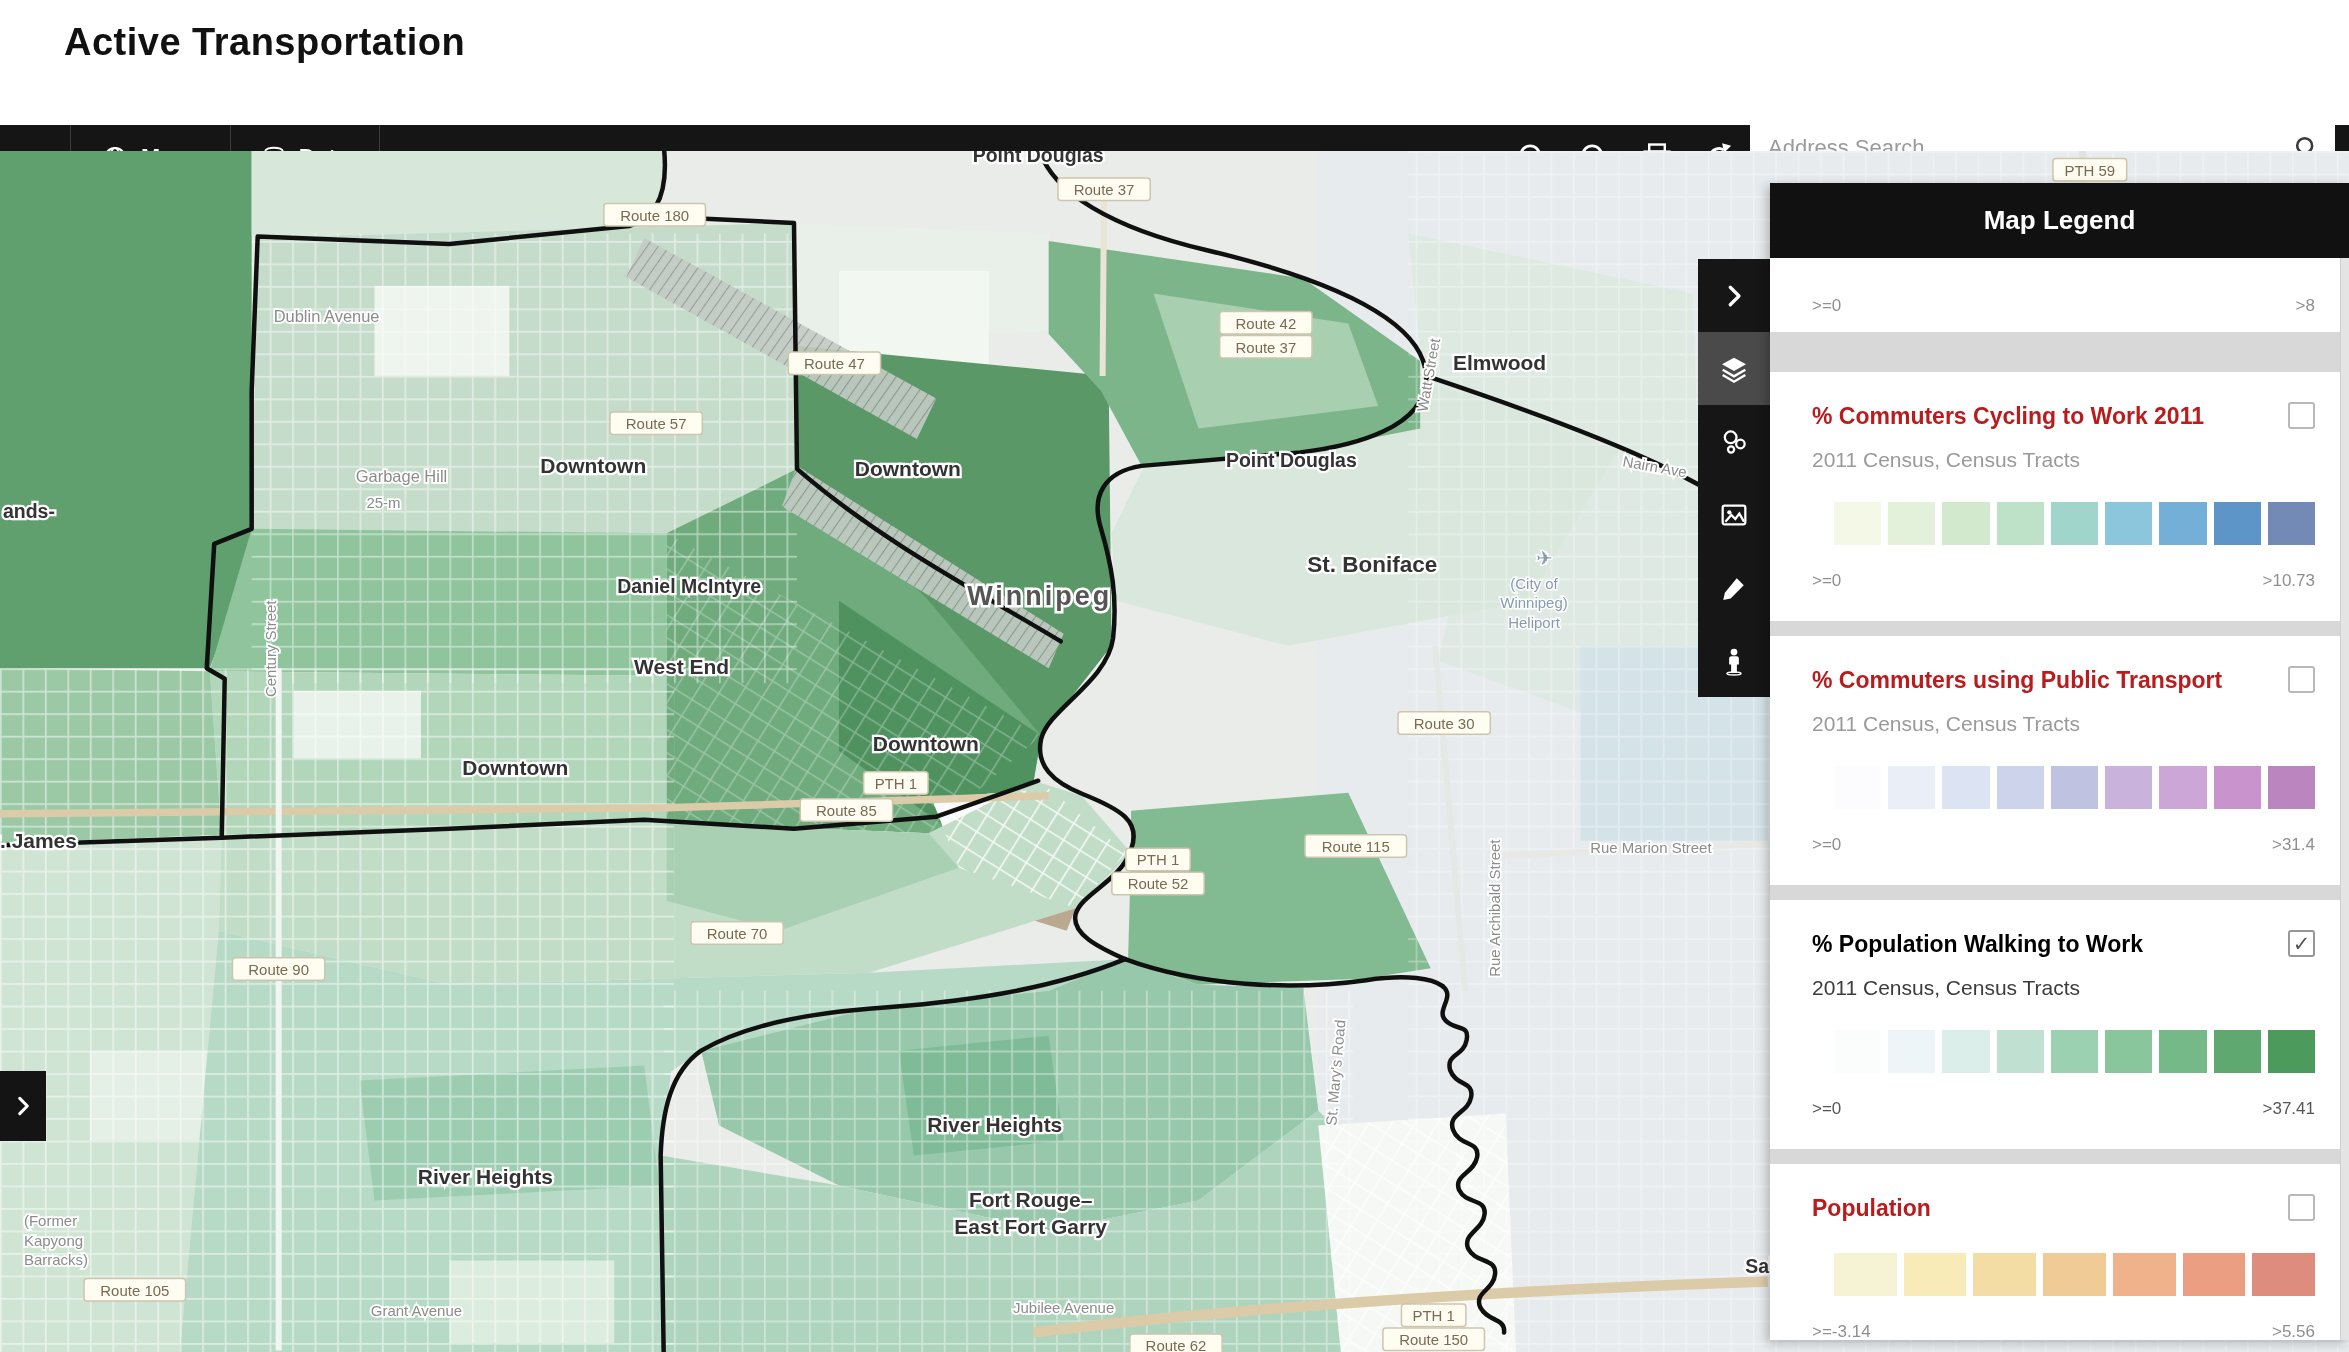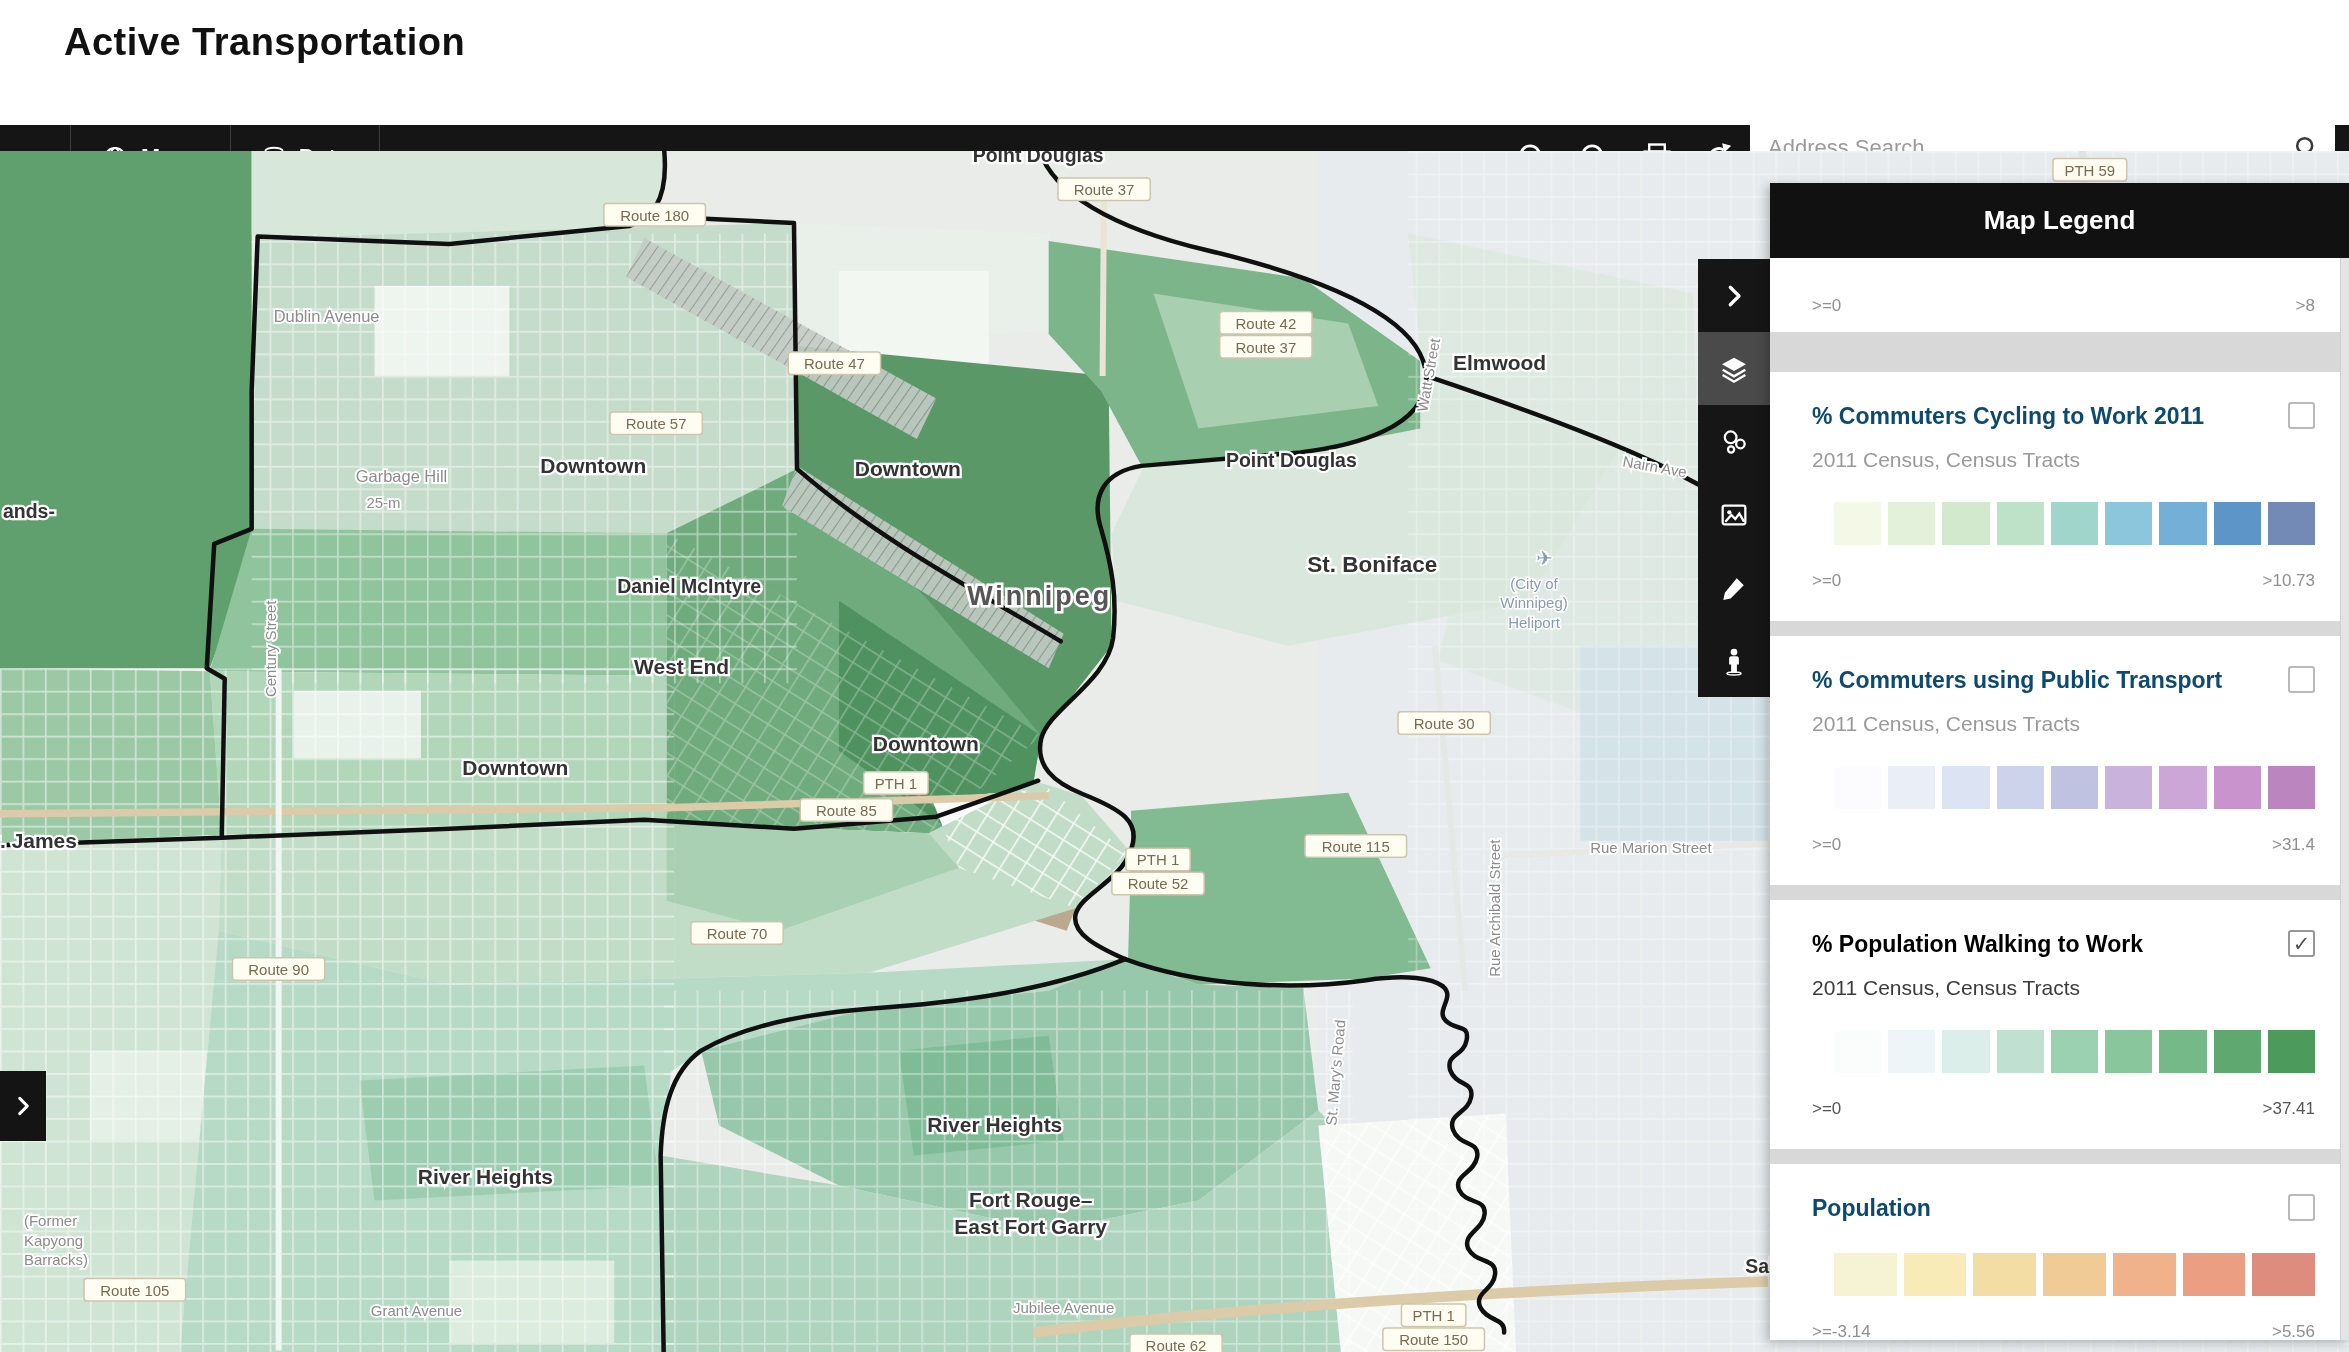--- a/index.html
+++ b/index.html
@@ -48,21 +48,21 @@
 
   
   .legend{position:absolute;left:1770px;top:183px;width:579px;height:1157px;background:#d8d8d8;
           overflow:hidden;z-index:6;box-shadow:-3px 3px 10px rgba(0,0,0,.25);}
   .legend-header{height:75px;background:#111;color:#fff;display:flex;align-items:center;
                  justify-content:center;font-size:26px;font-weight:700;}
   .legend-track{position:absolute;right:0;top:75px;bottom:0;width:9px;background:#e4e4e4;border-left:1px solid #cfcfcf;}
   .lcard{background:#fff;padding:30px 34px 30px 42px;margin-bottom:15px;position:relative;}
   .lcard.partial{padding-top:12px;padding-bottom:16px;margin-bottom:40px;}
   .lrow{display:flex;justify-content:space-between;align-items:flex-start;}
-  .ltitle{font-size:23px;font-weight:700;color:#0c4a6e;line-height:29px;}
+  .ltitle{font-size:23px;font-weight:700;color:#b91c1c;line-height:29px;}
   .lcard.active .ltitle{color:#000000;}
   .lsub{font-size:21px;color:#9a9a9a;margin-top:17px;}
   .lcard.active .lsub{color:#3c3c3c;}
   .lcheck{width:27px;height:27px;border:2px solid #b9b9b9;background:#fff;border-radius:3px;flex:none;
           display:flex;align-items:center;justify-content:center;font-size:21px;color:#555;margin-left:14px;cursor:pointer;}
   .lcheck.on{border-color:#979797;}
   .lramp{display:flex;gap:7px;margin:30px 0 0 22px;}
   .sw{flex:1;height:43px;}
   .lvals{display:flex;justify-content:space-between;font-size:17px;color:#8f8f8f;margin-top:26px;}
   .lcard.active .lvals{color:#555;}

